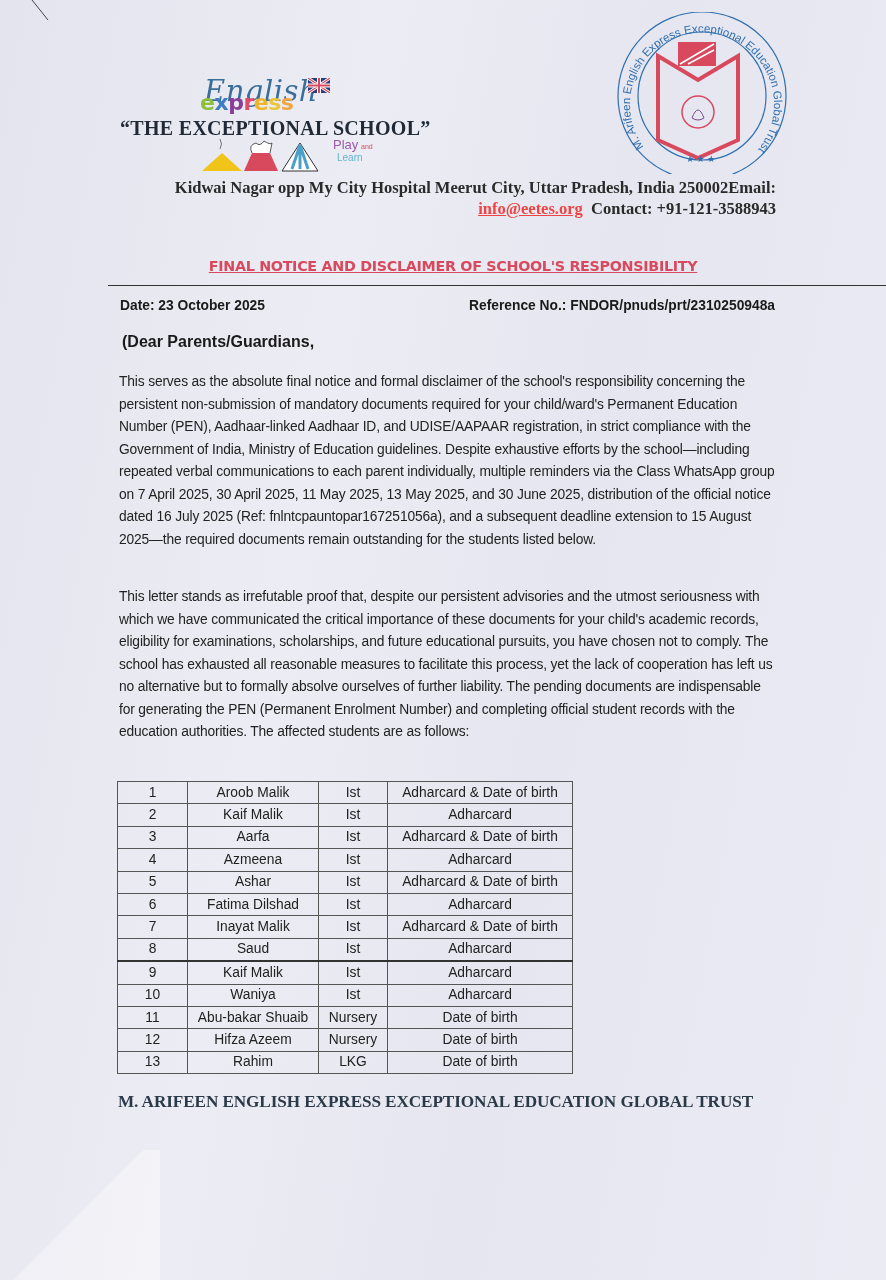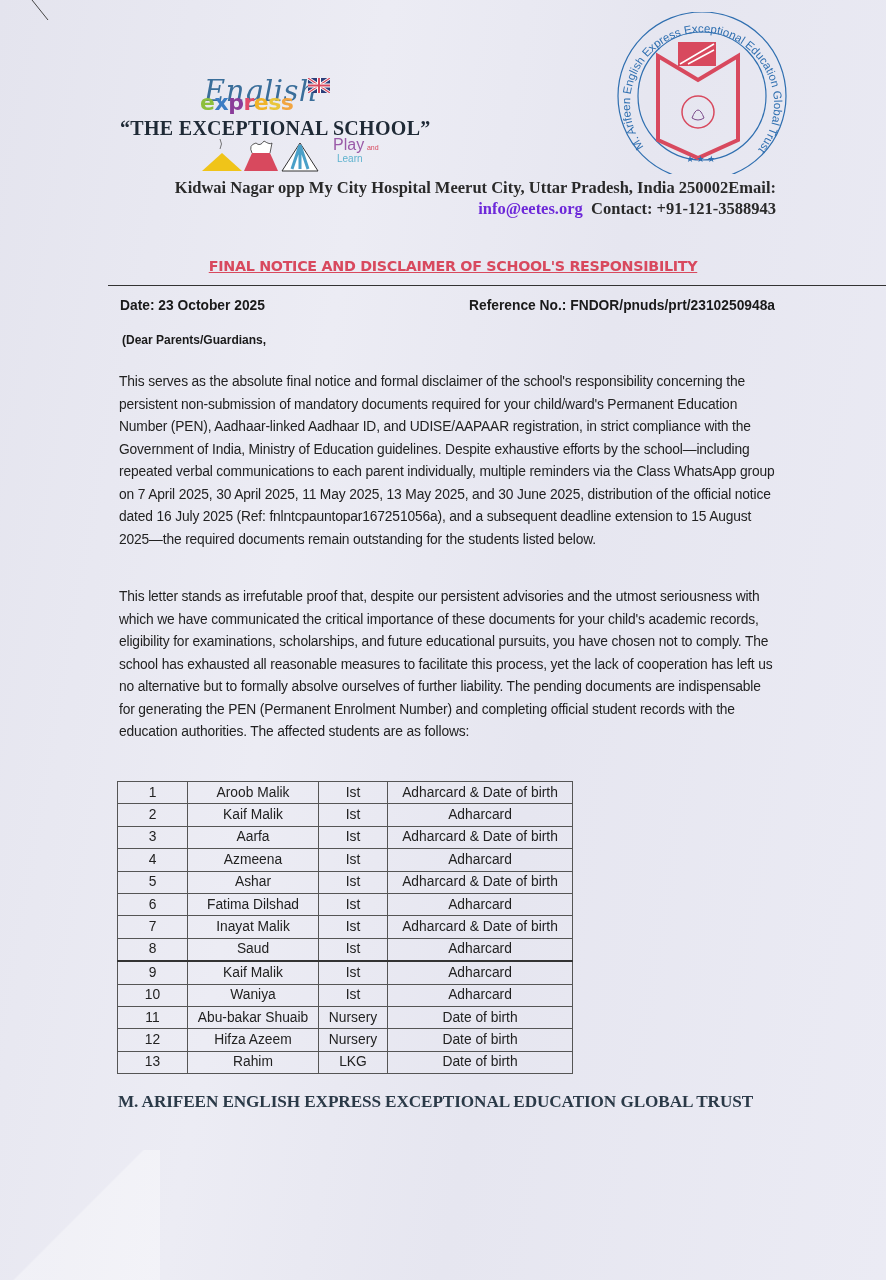--- a/index.html
+++ b/index.html
@@ -31,46 +31,46 @@
   .logo-express span:nth-child(4){ color:#e14b6a; }
   .logo-express span:nth-child(5){ color:#f0b429; }
   .logo-express span:nth-child(6){ color:#e9c63a; }
   .logo-express span:nth-child(7){ color:#f2a541; }
   .tagline {
     position: absolute; left: 120px; top: 117px; font-family: "Liberation Serif", serif;
     font-weight: bold; font-size: 20px; color: #1f2a36; letter-spacing: 0.3px;
   }
   .icons-row { position: absolute; left: 200px; top: 135px; width: 160px; height: 40px; }
   .play-learn { position: absolute; left: 333px; top: 139px; font-size: 10px; line-height: 11px; }
-  .play-learn .play { color: #9a5aa8; font-size: 16px; }
+  .play-learn .play { color: #9a5aa8; font-size: 13px; }
   .play-learn .learn { color: #5fb3cf; margin-left: 4px; }
 
   
   .seal { position: absolute; left: 608px; top: 12px; width: 184px; height: 162px; }
 
   
   .address {
     position: absolute; right: 110px; top: 178px; text-align: right;
     font-family: "Liberation Serif", serif; font-weight: bold; font-size: 16.5px;
     color: #2a2a2a; line-height: 20.5px; width: 680px;
   }
-  .address a { color: #6d28d9; font-weight: bold; }
+  .address a { color: #ef4444; text-decoration: underline; font-weight: bold; }
 
   .title {
     position: absolute; left: 0; width: 906px; top: 258px; text-align: center;
     font-family: "DejaVu Sans", sans-serif; font-weight: bold; font-size: 14.3px;
     color: #d8495e; text-decoration: underline; letter-spacing: -0.3px;
   }
   .rule { position: absolute; left: 108px; width: 778px; top: 285px; height: 0; border-top: 1.5px solid #333; }
 
   .meta-row { position: absolute; left: 120px; top: 298px; width: 655px; font-weight: bold; font-size: 13.8px; }
   .meta-date { position: absolute; left: 0; top: 0; }
   .meta-ref { position: absolute; right: 0; top: 0; }
 
-  .salutation { position: absolute; left: 122px; top: 333px; font-weight: bold; font-size: 12px; }
+  .salutation { position: absolute; left: 122px; top: 333px; font-weight: bold; font-size: 16px; }
 
   .para {
     position: absolute; left: 119px; width: 660px; font-size: 13.8px; line-height: 22.5px;
     color: #222; letter-spacing: -0.15px;
   }
   .p1 { top: 371px; }
   .p2 { top: 586px; }
 
   table.students {
     position: absolute; left: 117px; top: 781px; border-collapse: collapse;

